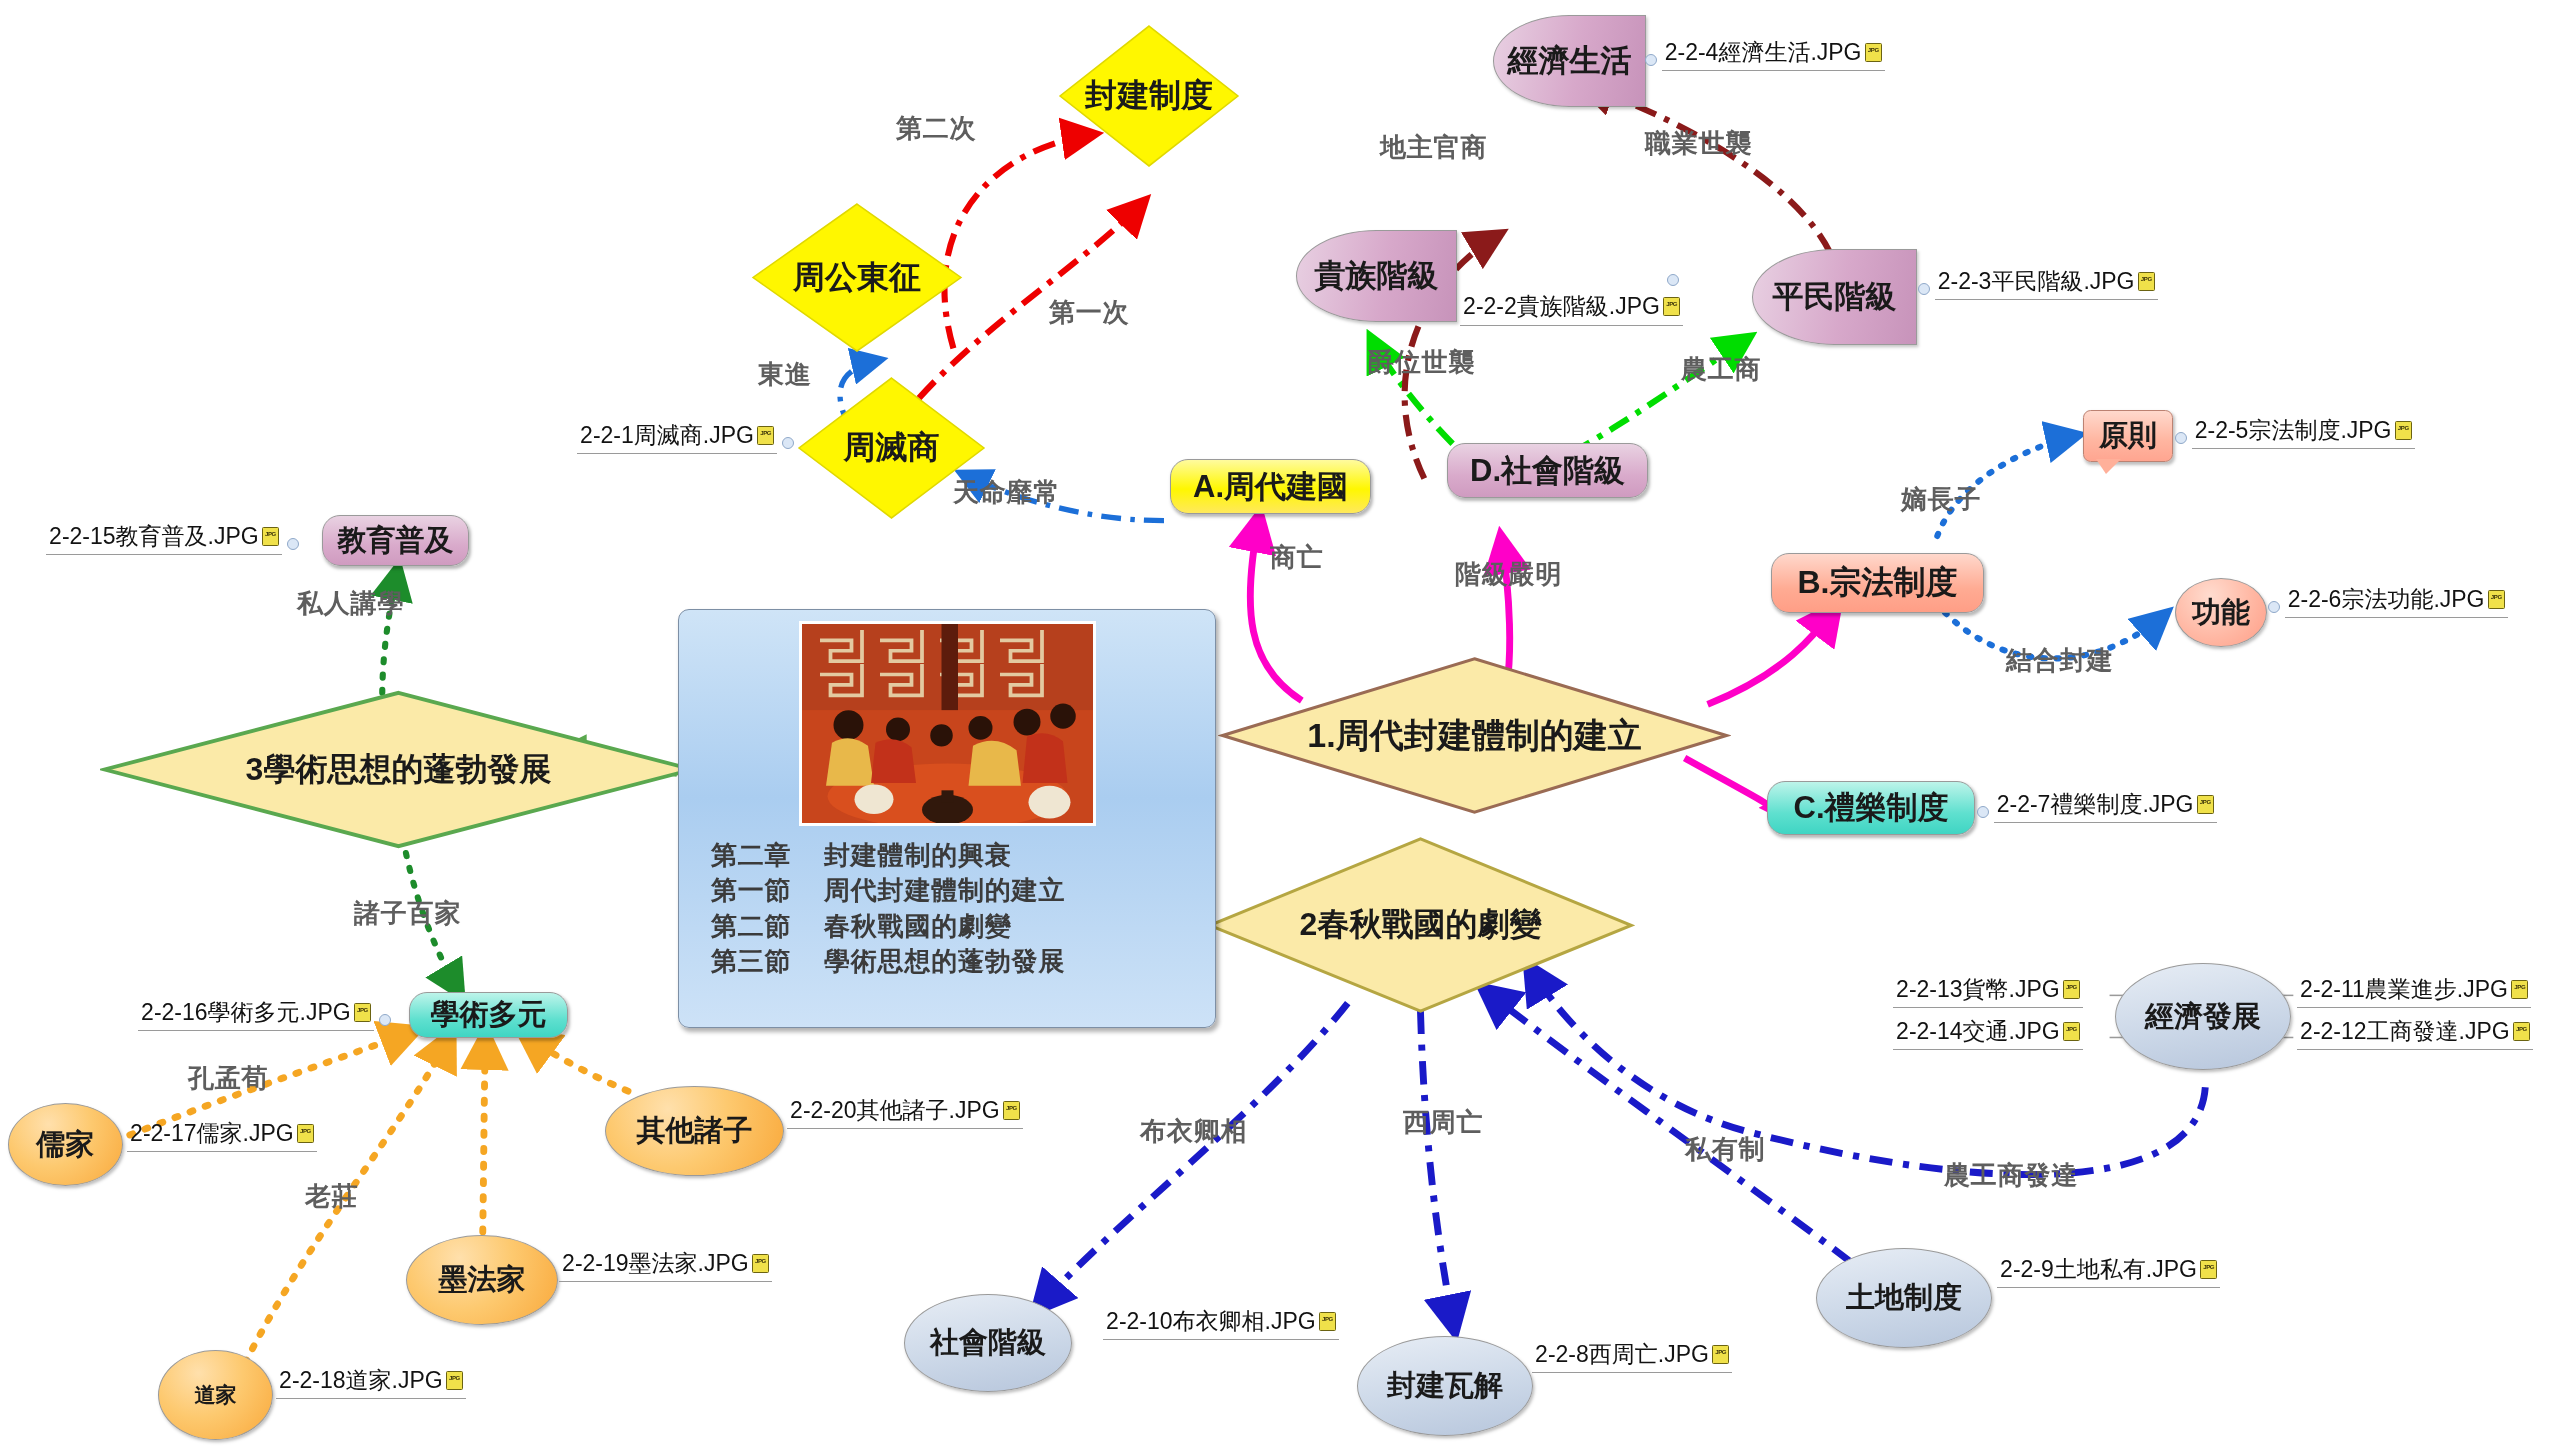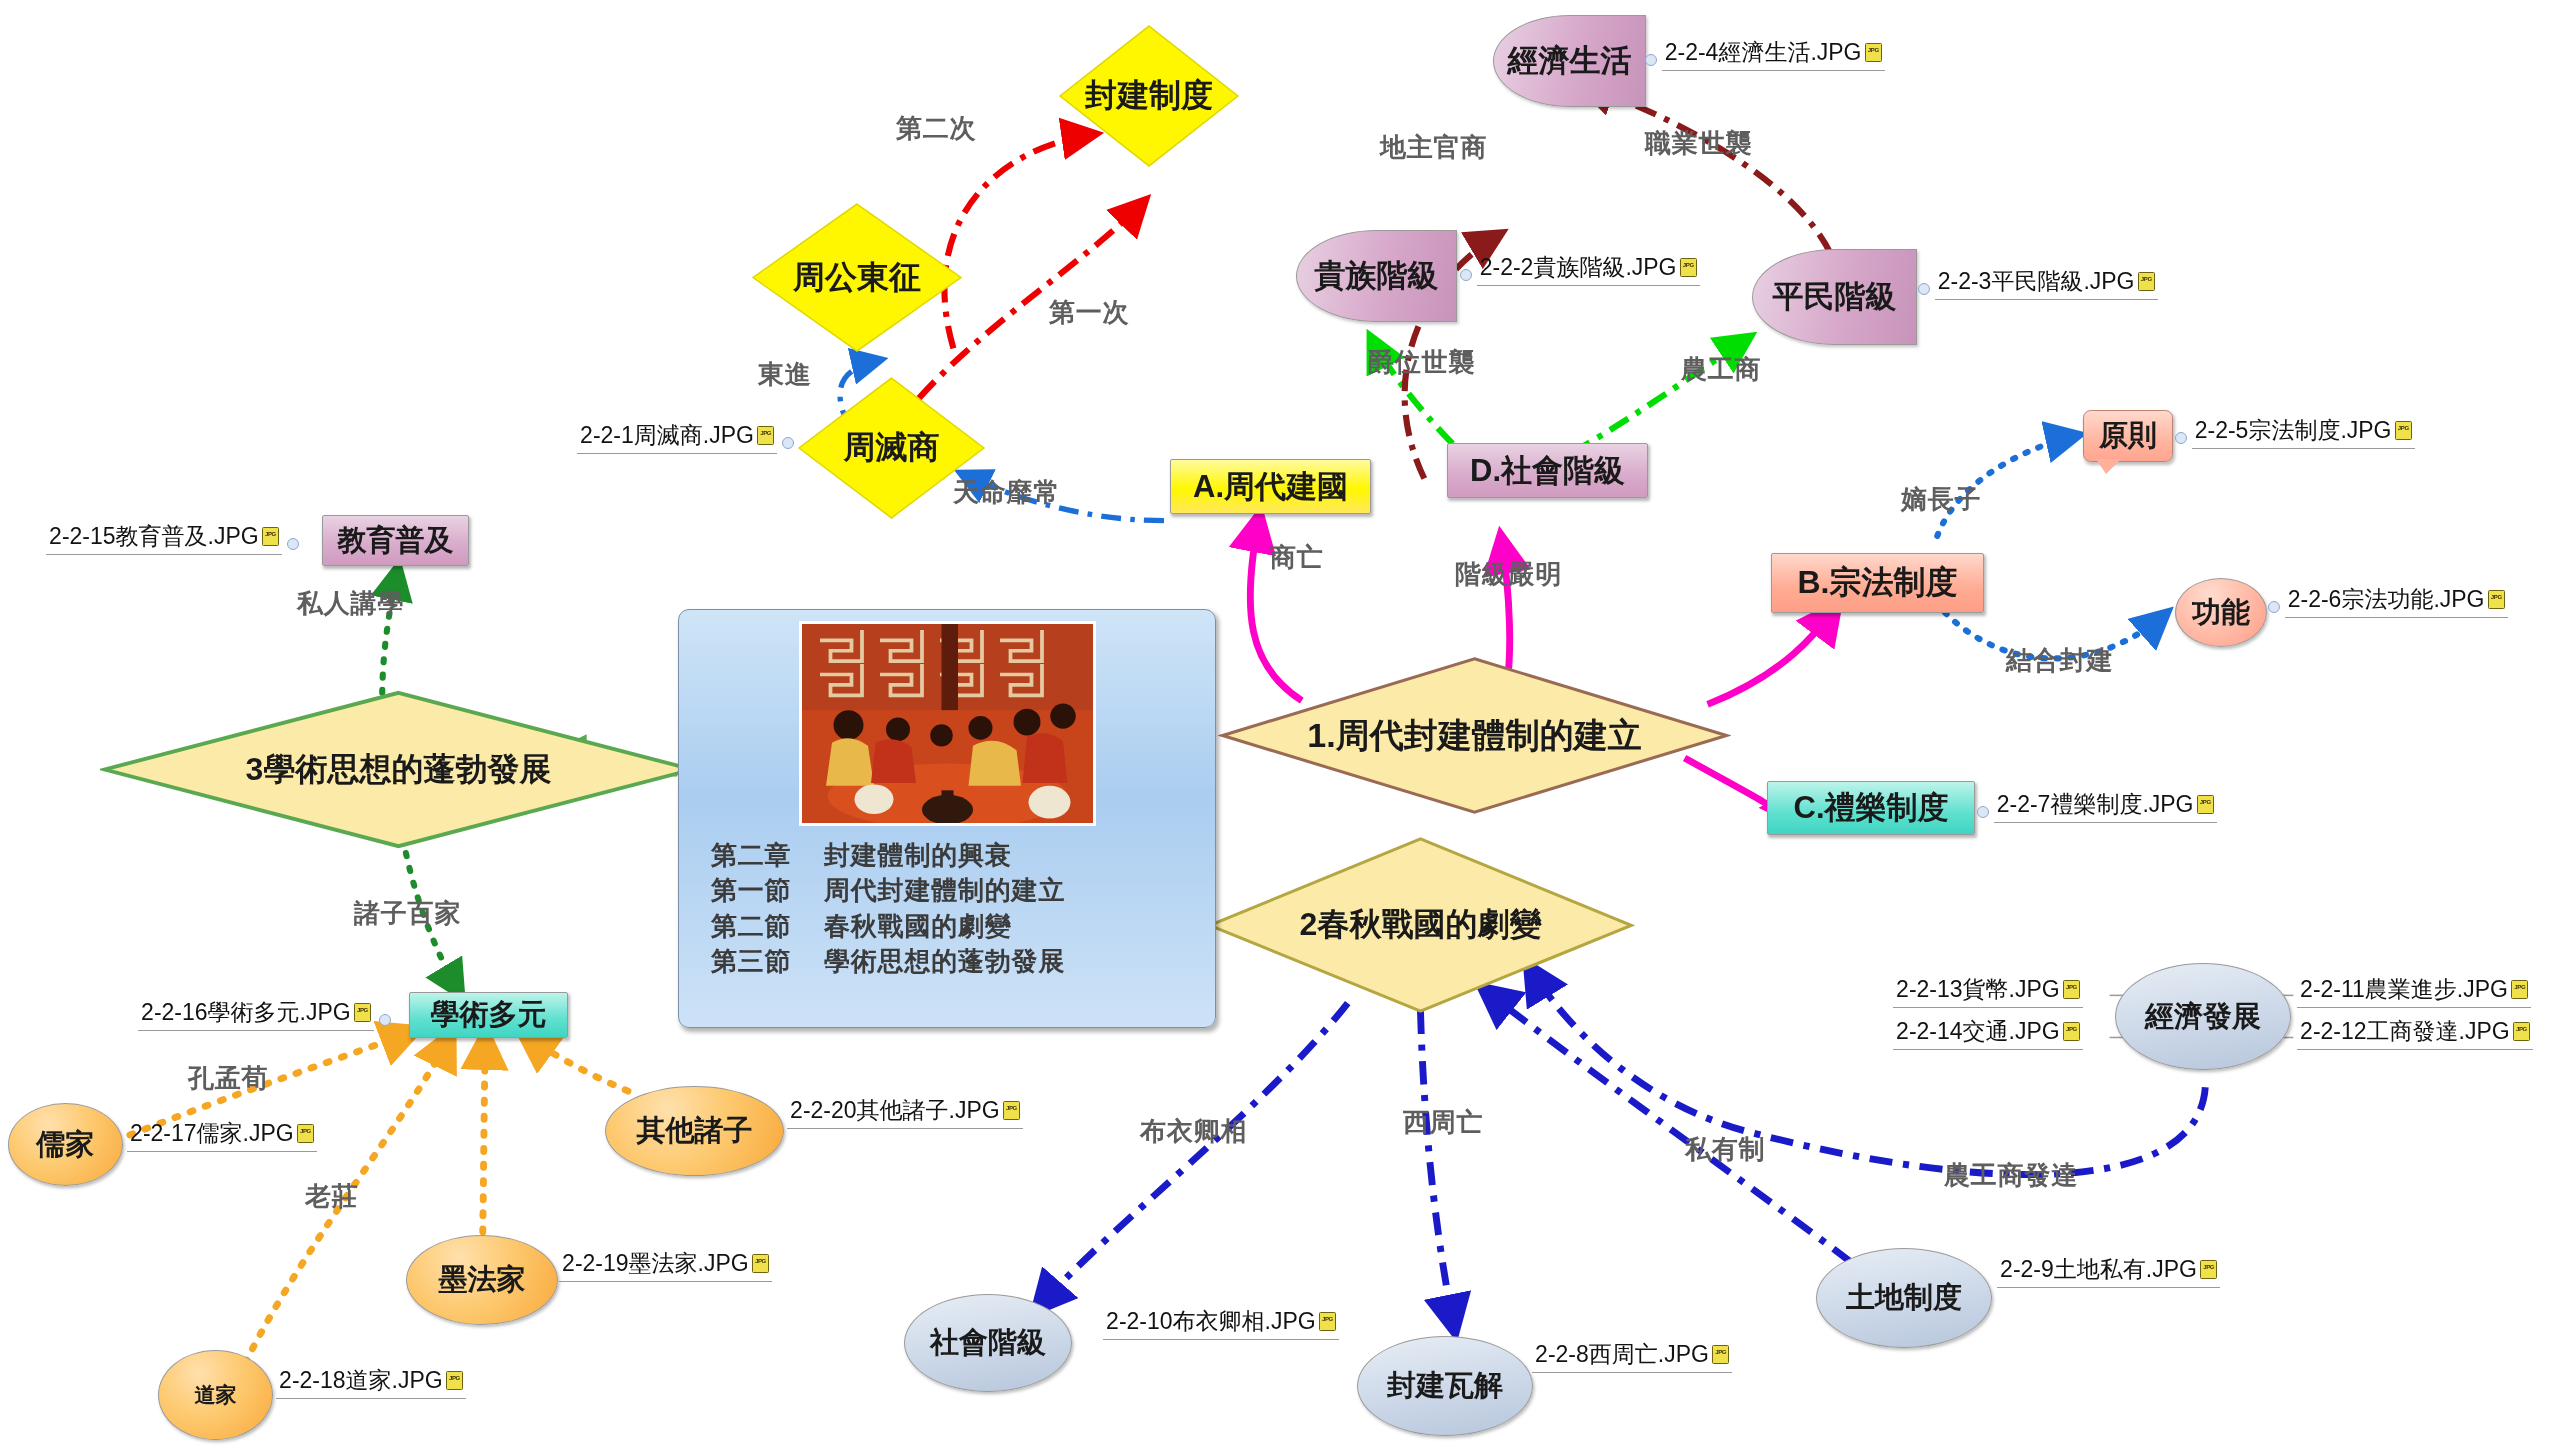--- a/index.html
+++ b/index.html
@@ -14,21 +14,21 @@
   .node{position:absolute;display:flex;align-items:center;justify-content:center;
         text-align:center;font-weight:bold;color:#1a1a1a;white-space:nowrap;
         box-sizing:border-box;}
 
   
   .diamond{background:transparent;}
   .diamond .dmd-shape{position:absolute;left:0;top:0;width:100%;height:100%;}
   .diamond .dmd-label{position:relative;z-index:3;}
 
   
-  .rrect{border-radius:2px;border:0.8px solid #9a9a9a;
+  .rrect{border-radius:18px;border:0.8px solid #9a9a9a;
          box-shadow:1.5px 2.3px 3.1px rgba(0,0,0,.28);}
   .rrect.yellow{background:linear-gradient(180deg,#fffb9e 0%,#fff700 55%,#ffe95c 100%);}
   .rrect.salmon{background:linear-gradient(180deg,#ffd8cc 0%,#ffab93 60%,#ff9e86 100%);}
   .rrect.teal{background:linear-gradient(180deg,#bdf4ea 0%,#5fe0cf 60%,#3fd5c3 100%);}
   .rrect.mauve{background:linear-gradient(180deg,#e9d2e2 0%,#d9aacb 60%,#cf9bc0 100%);}
 
   
   .ellipse{border-radius:50%;border:0.8px solid #9a9a9a;
            box-shadow:1.5px 2.3px 3.1px rgba(0,0,0,.25);}
   .ellipse.orange{background:radial-gradient(circle at 35% 25%,#ffe0ac 0%,#fdc96f 45%,#f9a83a 100%);}
@@ -377,21 +377,21 @@
 <div class="elabel" style="left:1944px;top:1158px;">農工商發達</div>
 
 <div class="note left" style="left:577px;top:420px;">
   <div class="nline">
     <span class="ntext">2-2-1周滅商.JPG</span>
     <span class="jpgicon"></span>
   </div>
   <span class="dot"></span>
 </div>
 
-<div class="note" style="left:1460px;top:252px;">
+<div class="note" style="left:1460px;top:274px;flex-direction:column;">
   <span class="dot"></span>
   <div class="nline">
     <span class="ntext">2-2-2貴族階級.JPG</span>
     <span class="jpgicon"></span>
   </div>
 </div>
 
 <div class="note" style="left:1918px;top:266px;">
   <span class="dot"></span>
   <div class="nline">

